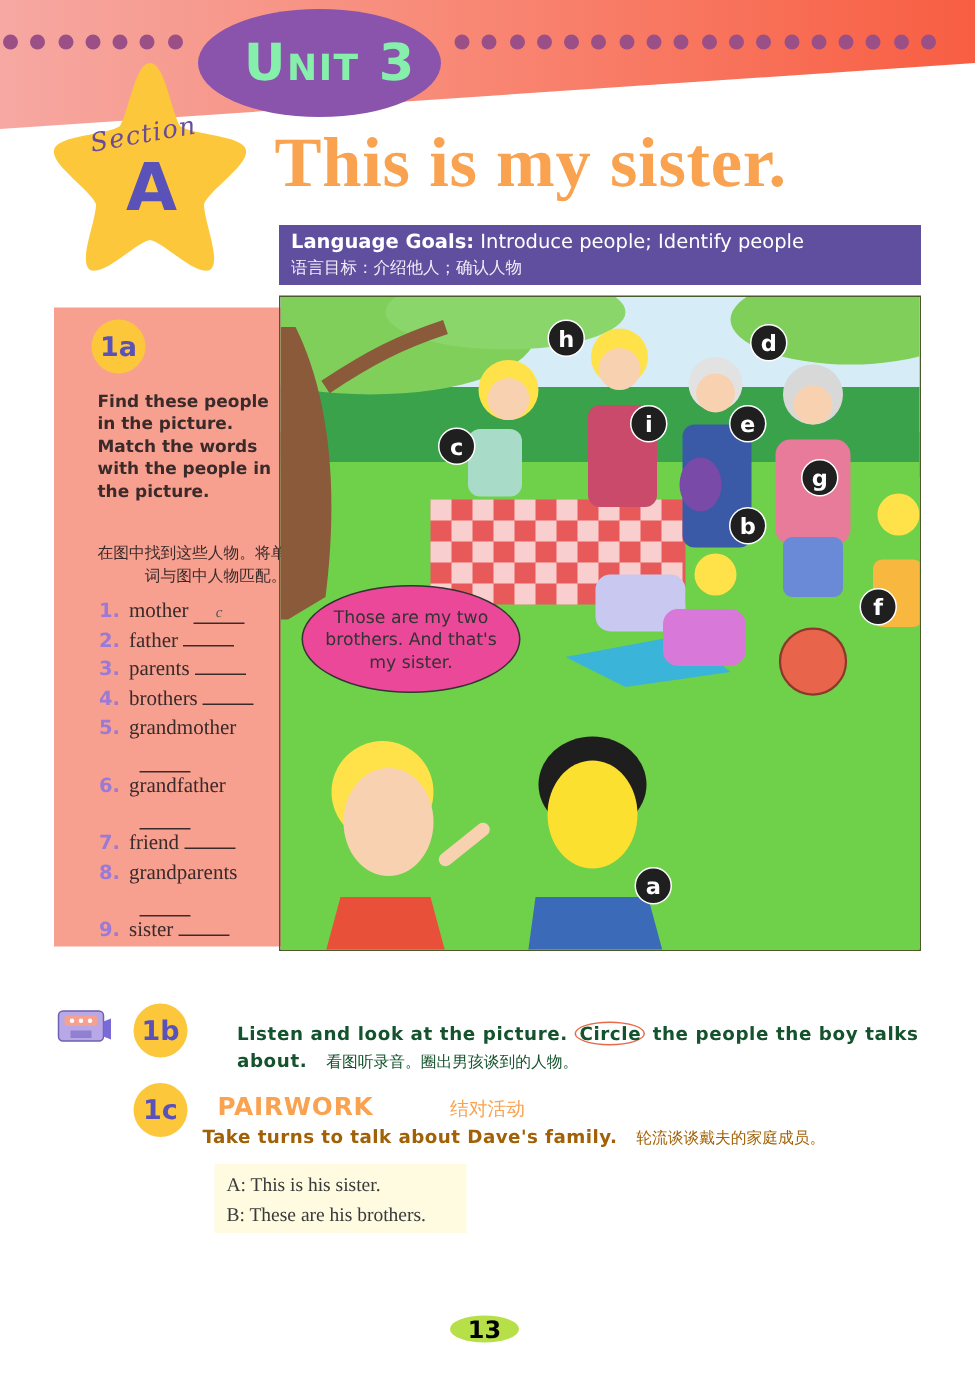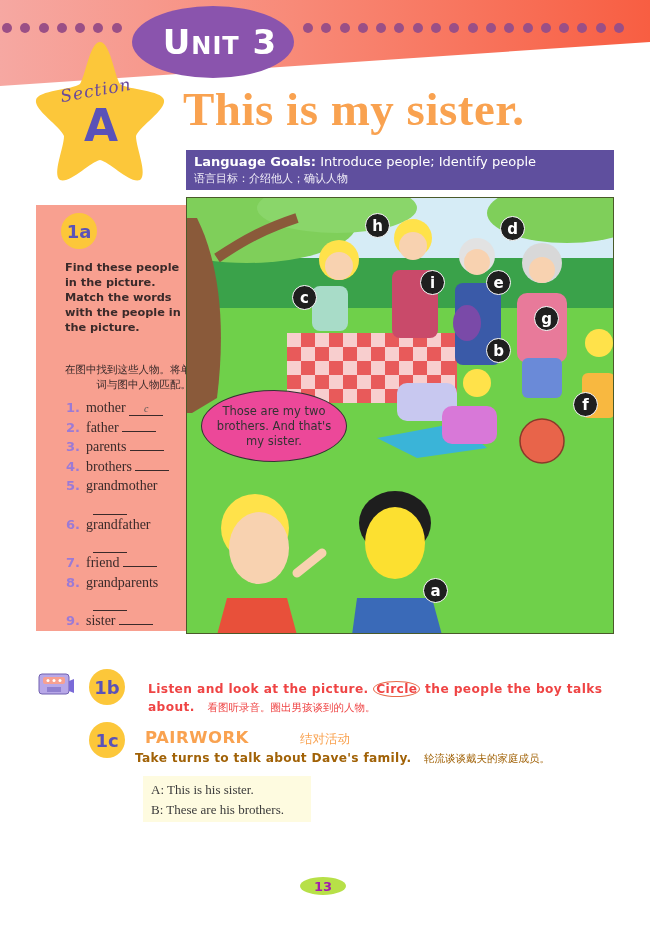--- a/index.html
+++ b/index.html
@@ -6,21 +6,21 @@
   html, body { width: 650px; height: 928px; background: #ffffff; overflow: hidden; }
   body { position: relative; font-family: "Liberation Sans", sans-serif; color: #2b2b2b; }
 
   
   .banner { position: absolute; left: 0; top: 0; width: 650px; height: 100px; }
   .banner svg { position: absolute; left: 0; top: 0; }
   .dots { position: absolute; top: 23px; height: 12px; display: flex; gap: 8.3px; }
   .dots span { width: 10px; height: 10px; border-radius: 50%; background: #9a4f86; display: block; }
   .unit-oval { position: absolute; left: 132px; top: 6px; width: 162px; height: 72px; border-radius: 50%;
     background: #8a54ad; display: flex; align-items: center; justify-content: center; }
-  .unit-text { color: #ffffff; font-family: "DejaVu Sans", sans-serif; font-weight: bold; font-size: 34px; letter-spacing: 1px; margin-left: 14px; }
+  .unit-text { color: #86efac; font-family: "DejaVu Sans", sans-serif; font-weight: bold; font-size: 34px; letter-spacing: 1px; margin-left: 14px; }
   .unit-text .small { font-size: 24px; }
 
   
   .star { position: absolute; left: 30px; top: 34px; width: 140px; height: 150px; }
   .star-section { position: absolute; left: 60px; top: 80px; color: #6a4a9a; font-family: "DejaVu Serif", serif; font-style: italic; font-size: 17px; transform: rotate(-10deg); letter-spacing: 1px; }
   .star-a { position: absolute; left: 84px; top: 100px; color: #5a52b8; font-family: "DejaVu Sans", sans-serif; font-weight: bold; font-size: 44px; }
 
   .title { position: absolute; left: 183px; top: 82px; font-family: "Liberation Serif", serif; font-weight: bold; font-size: 47px; color: #f9a250; letter-spacing: 0.5px; }
 
   
@@ -45,33 +45,33 @@
   
   .picture { position: absolute; left: 186px; top: 197px; width: 428px; height: 437px; overflow: hidden; border: 1px solid #4a5a2a; }
   .picture svg { position: absolute; left: 0; top: 0; }
   .label { position: absolute; width: 25px; height: 25px; border-radius: 50%; background: #1f1f1f; color: #fff; font-family: "DejaVu Sans", sans-serif; font-weight: bold; font-size: 15px; display: flex; align-items: center; justify-content: center; border: 1.5px solid #fff; }
   .bubble { position: absolute; left: 14px; top: 192px; width: 146px; height: 72px; background: #ec4899; border: 1.5px solid #333; border-radius: 50%; display: flex; align-items: center; justify-content: center; text-align: center; }
   .bubble-text { font-family: "DejaVu Sans", sans-serif; font-size: 11.5px; line-height: 15px; color: #333; width: 118px; }
 
   
   .cassette { position: absolute; left: 38px; top: 673px; width: 36px; height: 24px; }
   .badge1b { left: 89px; top: 669px; }
-  .text1b { position: absolute; left: 148px; top: 680px; width: 475px; font-family: "DejaVu Sans", sans-serif; font-weight: bold; font-size: 12.2px; line-height: 18px; color: #ef4444; letter-spacing: 0.4px; }
+  .text1b { position: absolute; left: 158px; top: 680px; width: 475px; font-family: "DejaVu Sans", sans-serif; font-weight: bold; font-size: 12.2px; line-height: 18px; color: #14532d; letter-spacing: 0.4px; }
   .circle-word { border: 1.5px solid #e86a4a; border-radius: 50%; padding: 0 2px; }
   .zh { font-family: "DejaVu Sans", sans-serif; font-weight: normal; font-size: 10.5px; margin-left: 8px; letter-spacing: 0; }
 
   
   .badge1c { left: 89px; top: 722px; }
   .pairwork { position: absolute; left: 145px; top: 728px; font-family: "DejaVu Sans", sans-serif; font-weight: bold; font-size: 16.5px; color: #f9a250; letter-spacing: 0.5px; }
   .pairwork-zh { position: absolute; left: 300px; top: 731px; font-size: 12.5px; color: #f9a250; }
   .text1c { position: absolute; left: 135px; top: 751px; font-family: "DejaVu Sans", sans-serif; font-weight: bold; font-size: 12.2px; color: #a16207; letter-spacing: 0.3px; }
   .dialog { position: absolute; left: 143px; top: 776px; width: 168px; height: 46px; background: #fefbe0; padding: 4px 8px; }
   .dialog p { font-family: "Liberation Serif", serif; font-size: 13px; line-height: 20px; color: #3a3a3a; }
 
-  .page-num { position: absolute; left: 300px; top: 877px; width: 46px; height: 18px; border-radius: 50%; background: #b7e048; color: #a21caf; font-family: "DejaVu Sans", sans-serif; font-weight: bold; font-size: 13px; display: flex; align-items: center; justify-content: center; }
+  .page-num { position: absolute; left: 300px; top: 877px; width: 46px; height: 18px; border-radius: 50%; background: #b7e048; color: #000000; font-family: "DejaVu Sans", sans-serif; font-weight: bold; font-size: 16px; display: flex; align-items: center; justify-content: center; }
 </style>
 </head>
 <body>
 
 <div class="banner">
   <svg width="650" height="100">
     <defs>
       <linearGradient id="bg" x1="0" x2="1" y1="0" y2="0">
         <stop offset="0" stop-color="#f6a8a2"></stop>
         <stop offset="0.45" stop-color="#f88a78"></stop>

